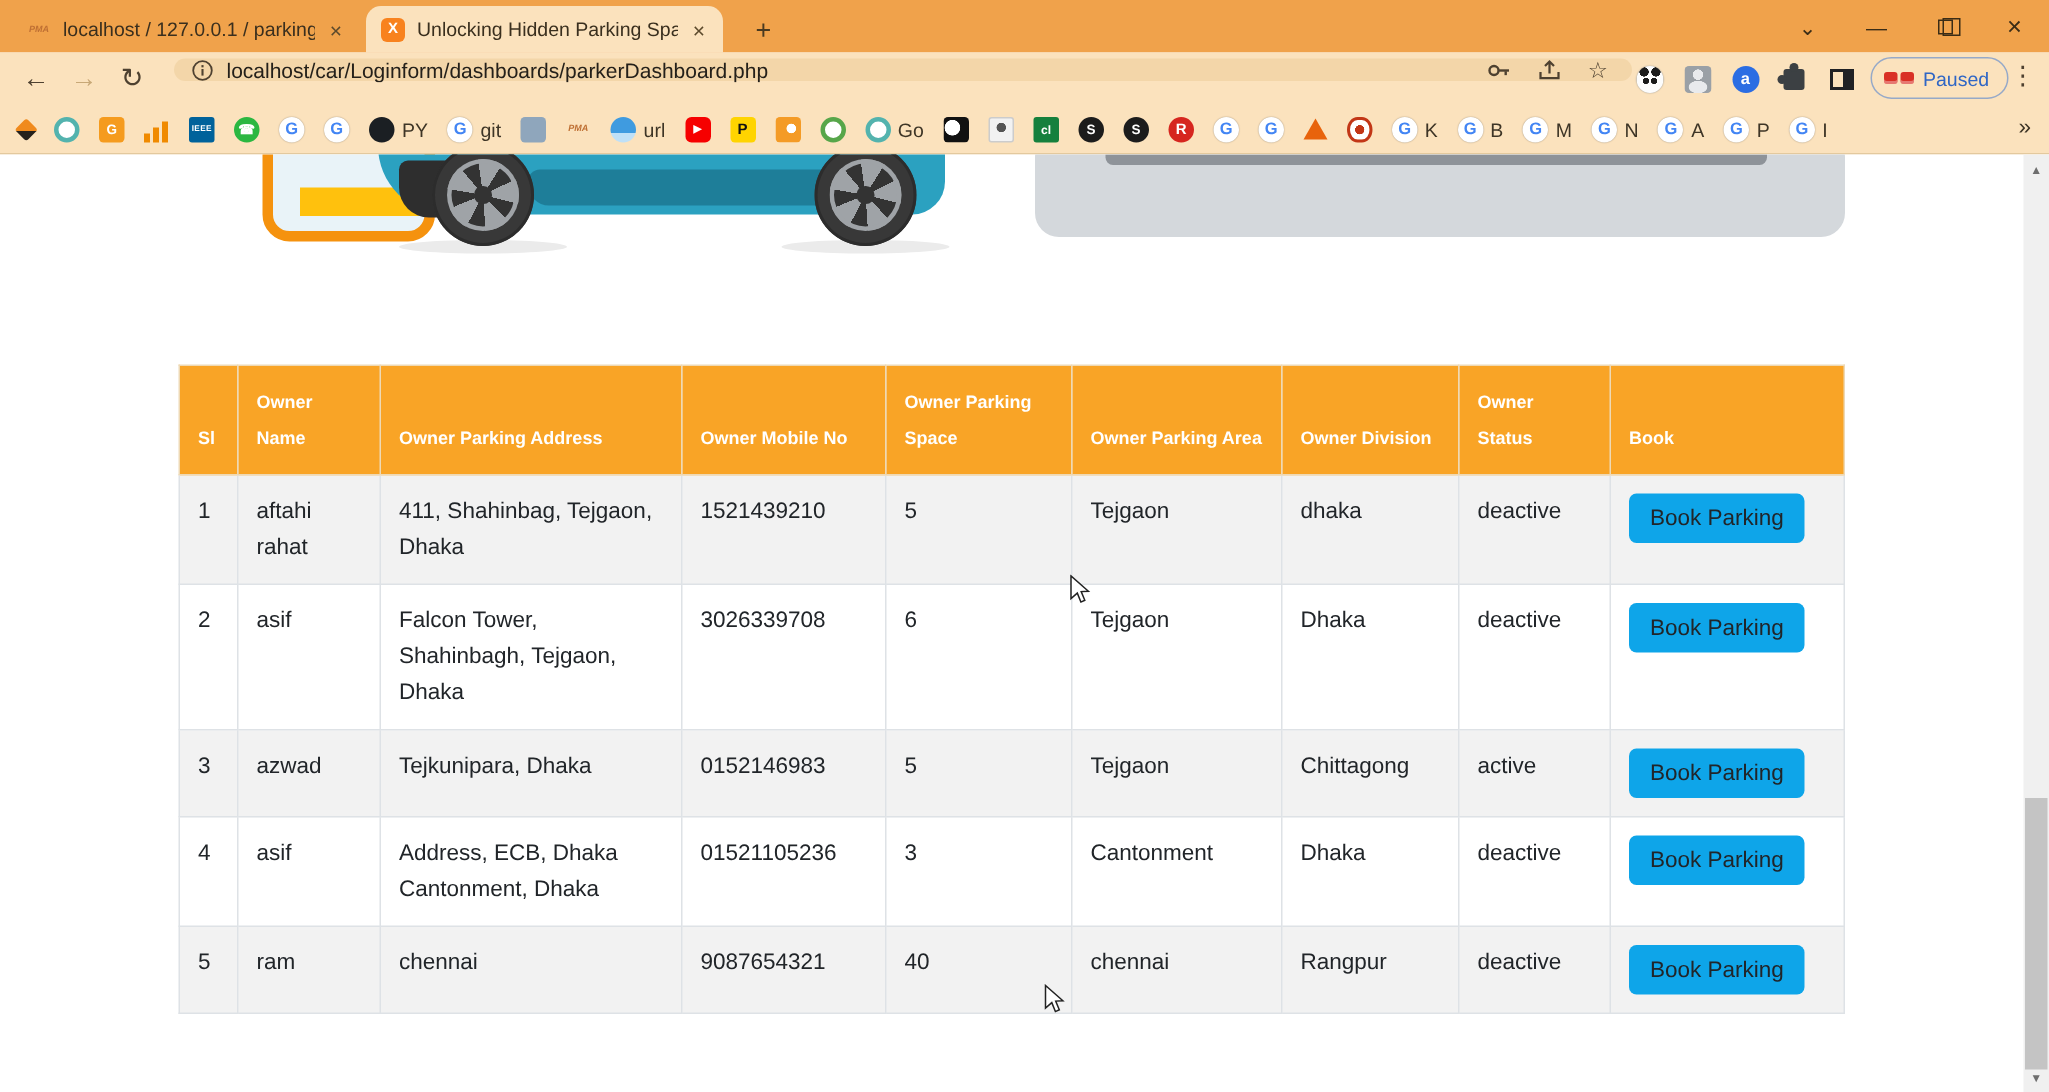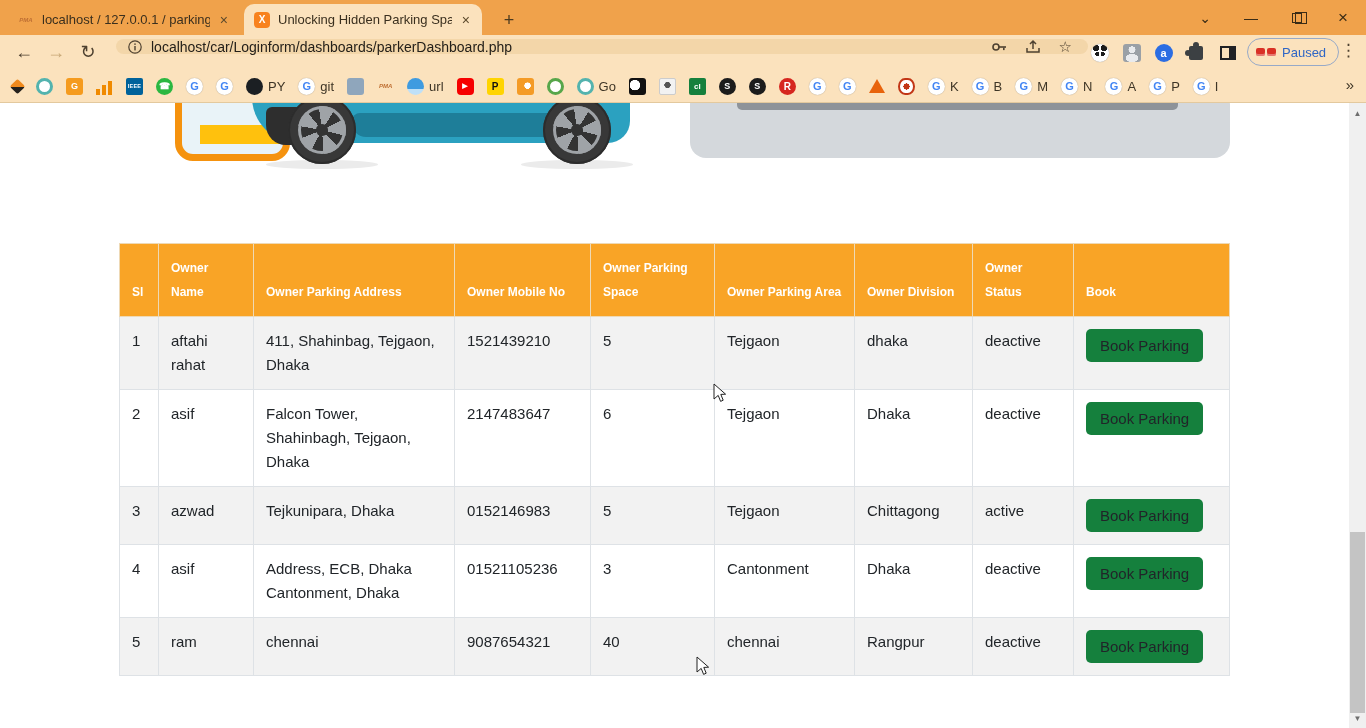--- a/index.html
+++ b/index.html
@@ -137,21 +137,21 @@
           border-radius:0 0 5px 5px; }
 
   
   table.parking { position:absolute; left:119px; top:140px; width:1110px; border-collapse:collapse;
           font-size:15px; color:#212529; table-layout:fixed; }
   table.parking th { background:#F9A426; color:#fff; font-weight:bold; font-size:12px; text-align:left;
           vertical-align:bottom; padding:12px; line-height:24px; border:1px solid #EED9B5; }
   table.parking td { padding:12px; vertical-align:top; line-height:24px; border:1px solid #DEE2E6; }
   table.parking tbody tr:nth-child(odd) { background:#F2F2F2; }
   table.parking tbody tr:nth-child(even) { background:#FFFFFF; }
-  .book-btn { background:#15803d; color:#212529; border:none; border-radius:5px; padding:8px 14px;
+  .book-btn { background:#0ea5e9; color:#212529; border:none; border-radius:5px; padding:8px 14px;
           font-size:15px; font-family:"Liberation Sans", sans-serif; cursor:pointer; }
 
   
   .scrollbar { position:absolute; right:0; top:0; width:17px; height:625px; background:#F0F0F0; }
   .sb-arrow { position:absolute; left:0; width:17px; height:16px; display:flex; align-items:center;
           justify-content:center; font-size:8px; color:#6E6E6E; }
   .sb-thumb { position:absolute; left:1px; width:15px; top:429px; height:181px; background:#C4C4C4; }
 
   
   .cursor { position:absolute; width:14px; height:20px; z-index:50; }
@@ -415,21 +415,21 @@
     <td>deactive</td>
     <td>
       <button class="book-btn">Book Parking</button>
     </td>
   </tr>
 
   <tr>
     <td>2</td>
     <td>asif</td>
     <td>Falcon Tower, Shahinbagh, Tejgaon, Dhaka</td>
-    <td>2147483647</td>
+    <td>3026339708</td>
     <td>6</td>
     <td>Tejgaon</td>
     <td>Dhaka</td>
     <td>deactive</td>
     <td>
       <button class="book-btn">Book Parking</button>
     </td>
   </tr>
 
   <tr>

